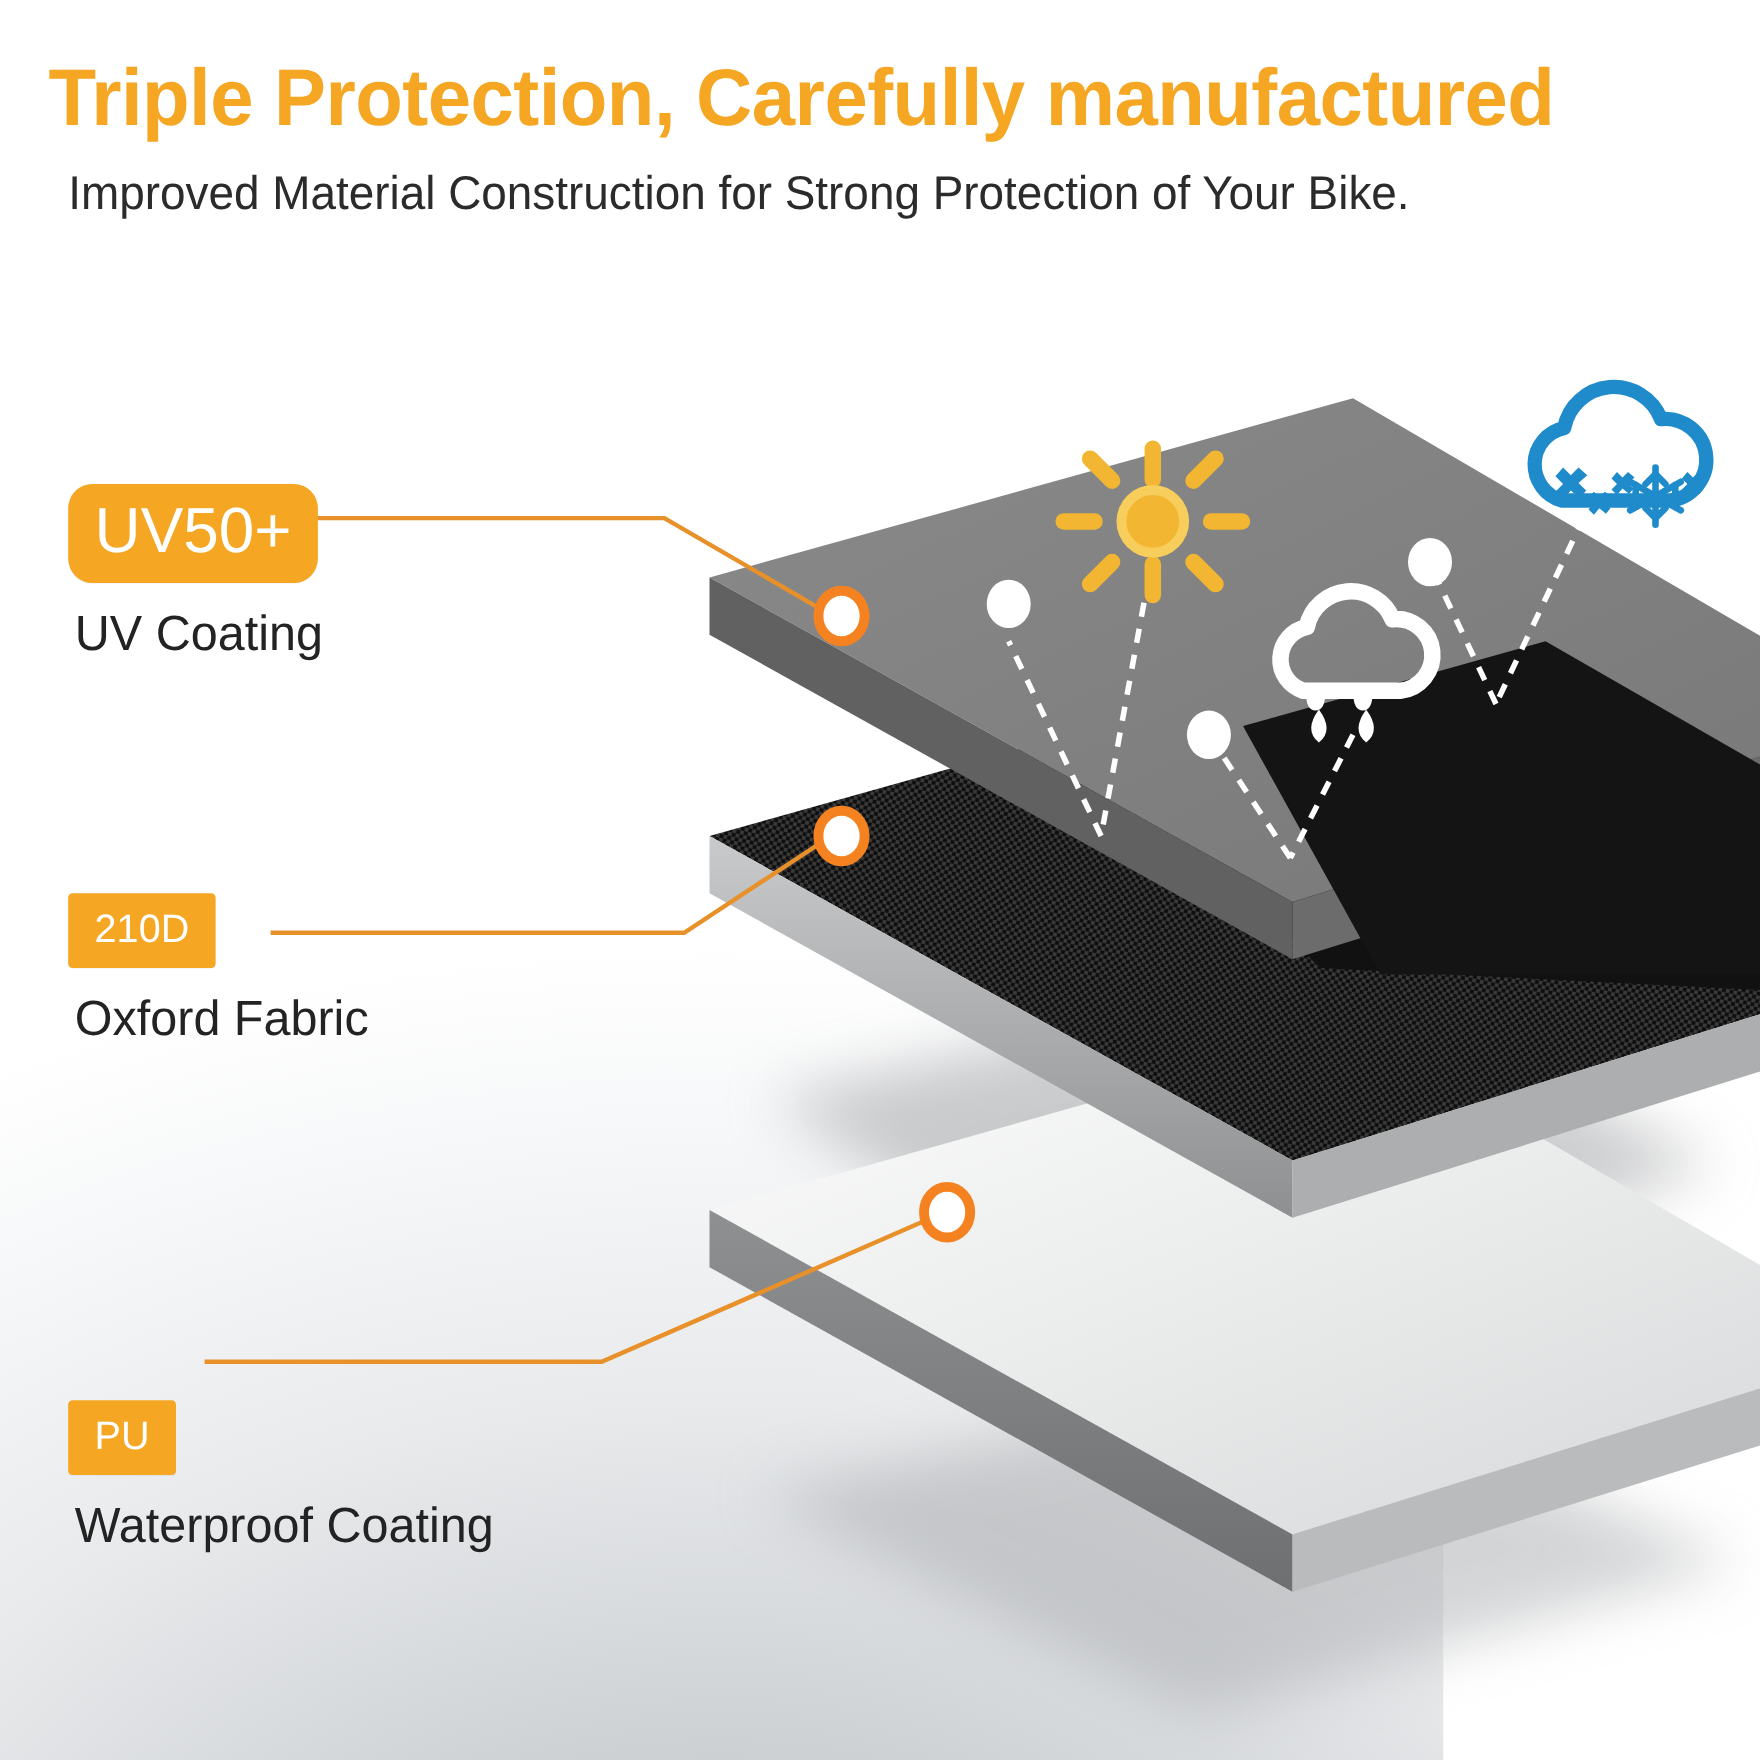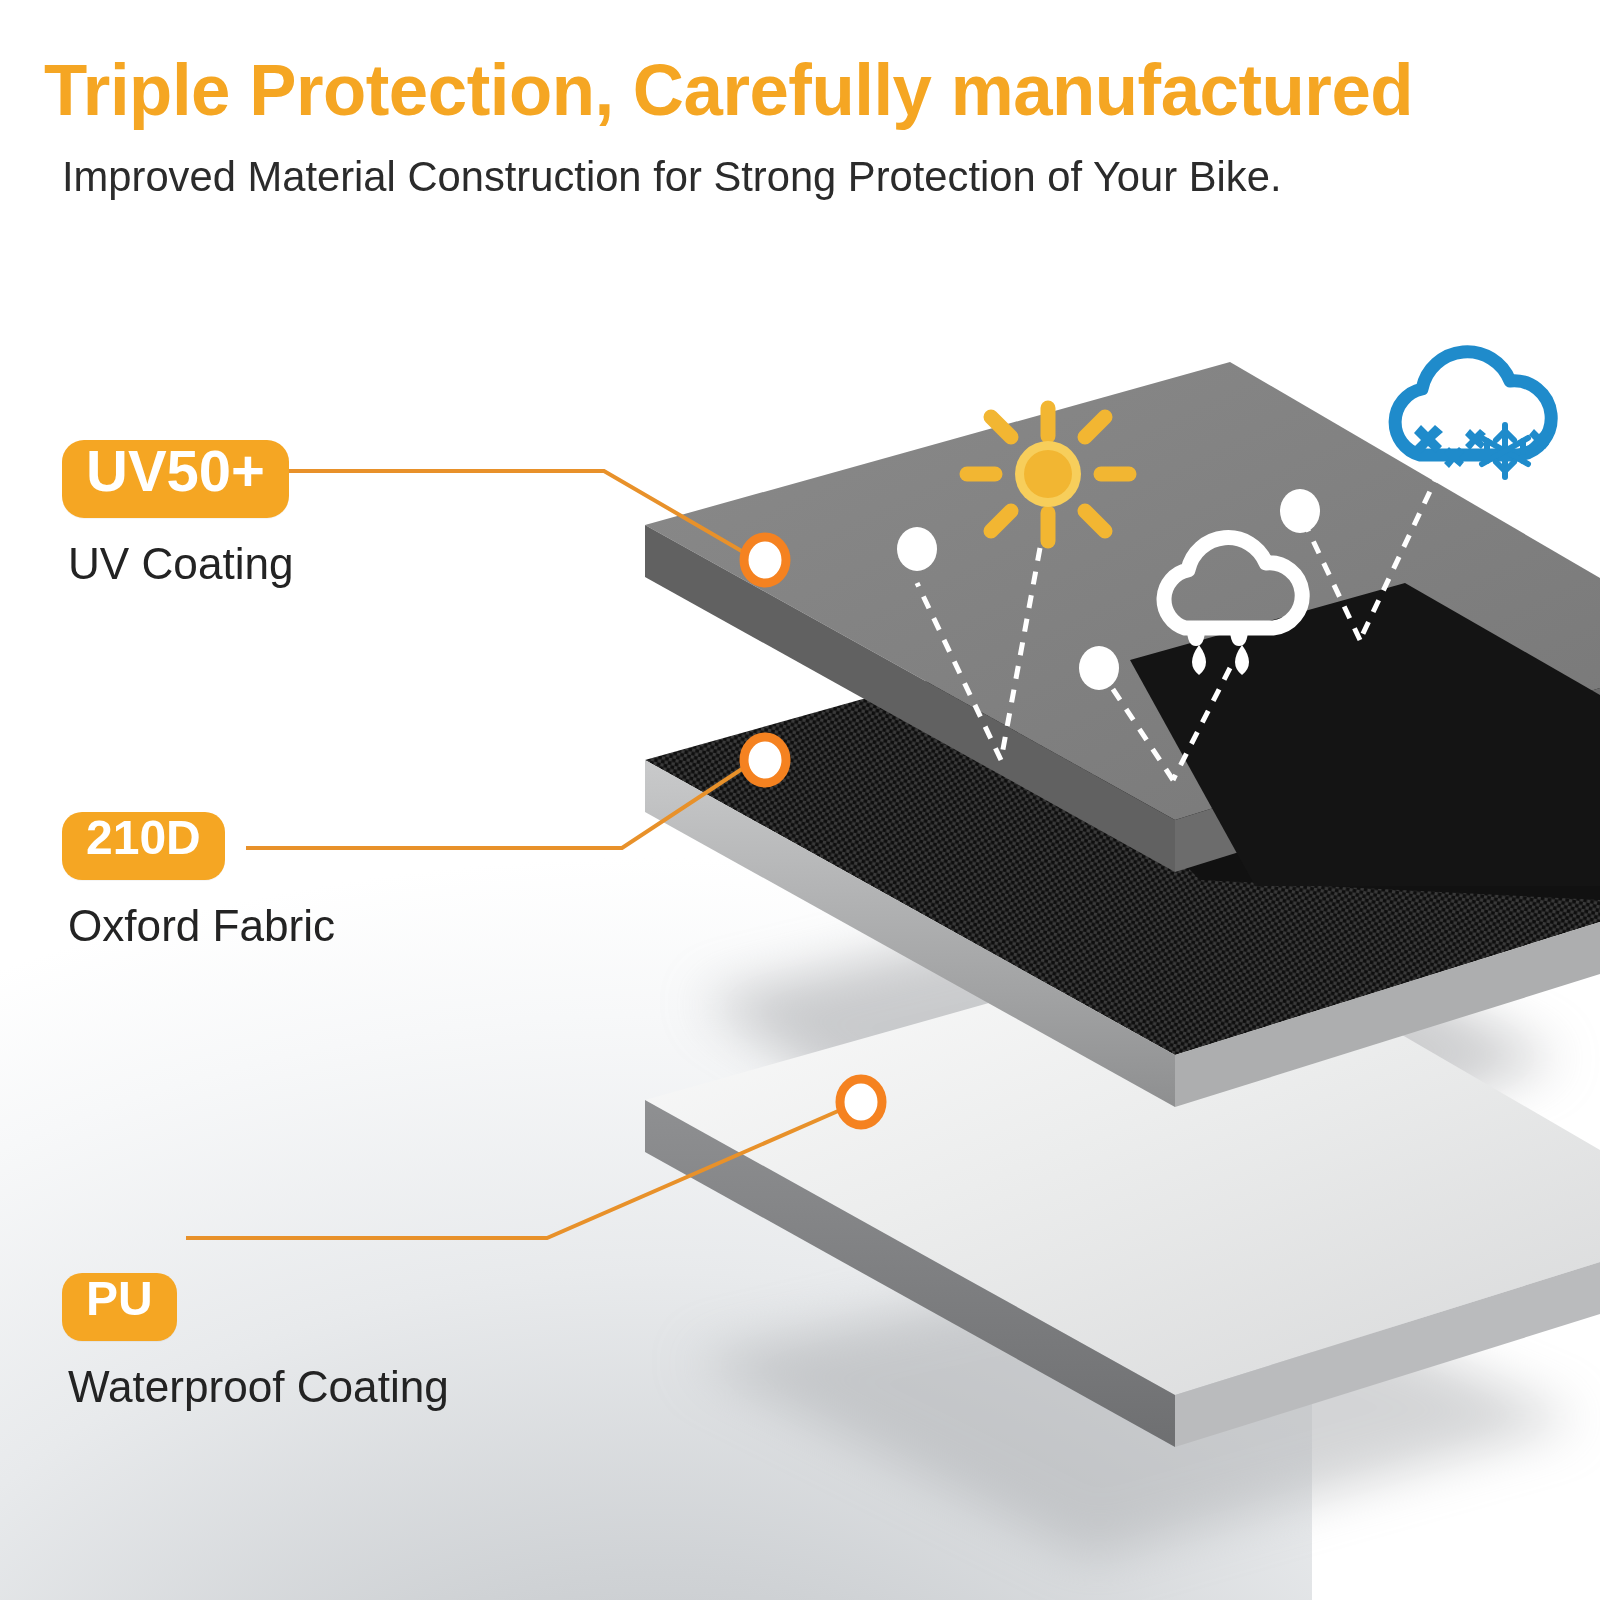--- a/index.html
+++ b/index.html
@@ -27,27 +27,27 @@
     font-size:43px;color:#2b2b2b;white-space:nowrap;
     transform:scaleX(0.97);transform-origin:left center;
   }
   
   #art{position:absolute;left:0;top:0;width:1600px;height:1600px;}
   
   .callout{position:absolute;}
   .badge{
     display:inline-block;
     background:#F5A623;color:#ffffff;
-    font-weight:bold;line-height:1;
+    font-weight:normal;line-height:1;
     border-radius:22px;
-    padding:2px 24px 18px 24px;
+    padding:14px 24px 18px 24px;
     font-size:58px;letter-spacing:0px;
     box-shadow:0 1px 0 rgba(0,0,0,.04);
   }
-  .badge.sm{font-size:48px;border-radius:20px;}
+  .badge.sm{font-size:36px;border-radius:4px;}
   .co-label{
     margin-top:20px;margin-left:6px;
     font-size:45px;color:#232323;white-space:nowrap;
     transform:scaleX(0.98);transform-origin:left center;
   }
   #co-uv{left:62px;top:440px;}
   #co-210d{left:62px;top:812px;}
   #co-pu{left:62px;top:1273px;}
 </style>
 </head>

